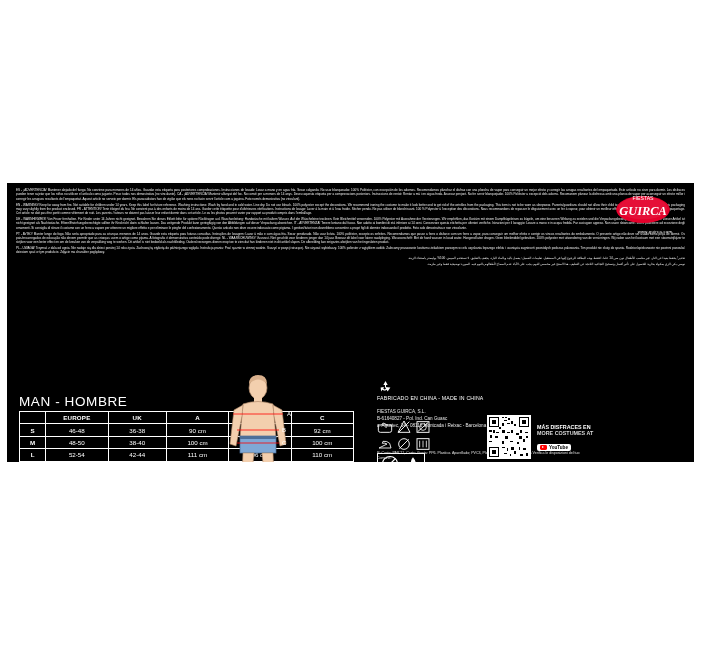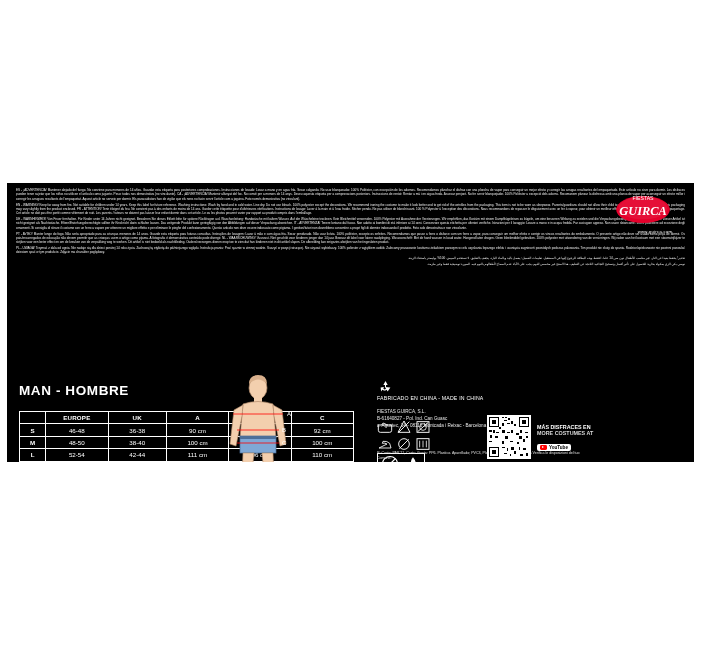--- a/index.html
+++ b/index.html
@@ -36,25 +36,25 @@
     text-align: justify;
     font-size: 3.05px;
     line-height: 1.42;
     letter-spacing: 0.01px;
   }
   .legal .blk { margin-bottom: 1.6px; }
   .legal .rtl { direction: rtl; text-align: right; }
   
   .title {
     position: absolute;
-    left: 12px; top: 200px;
+    left: 12px; top: 211px;
     font-size: 13.5px;
     letter-spacing: 0.6px;
     color: #ffffff;
-    font-weight: 700;
+    font-weight: 400;
     text-align: right;
   }
   
   .size-table {
     position: absolute;
     left: 12px; top: 228px;
     width: 335px;
     border-collapse: collapse;
     font-size: 6.2px;
     color: #ffffff;

